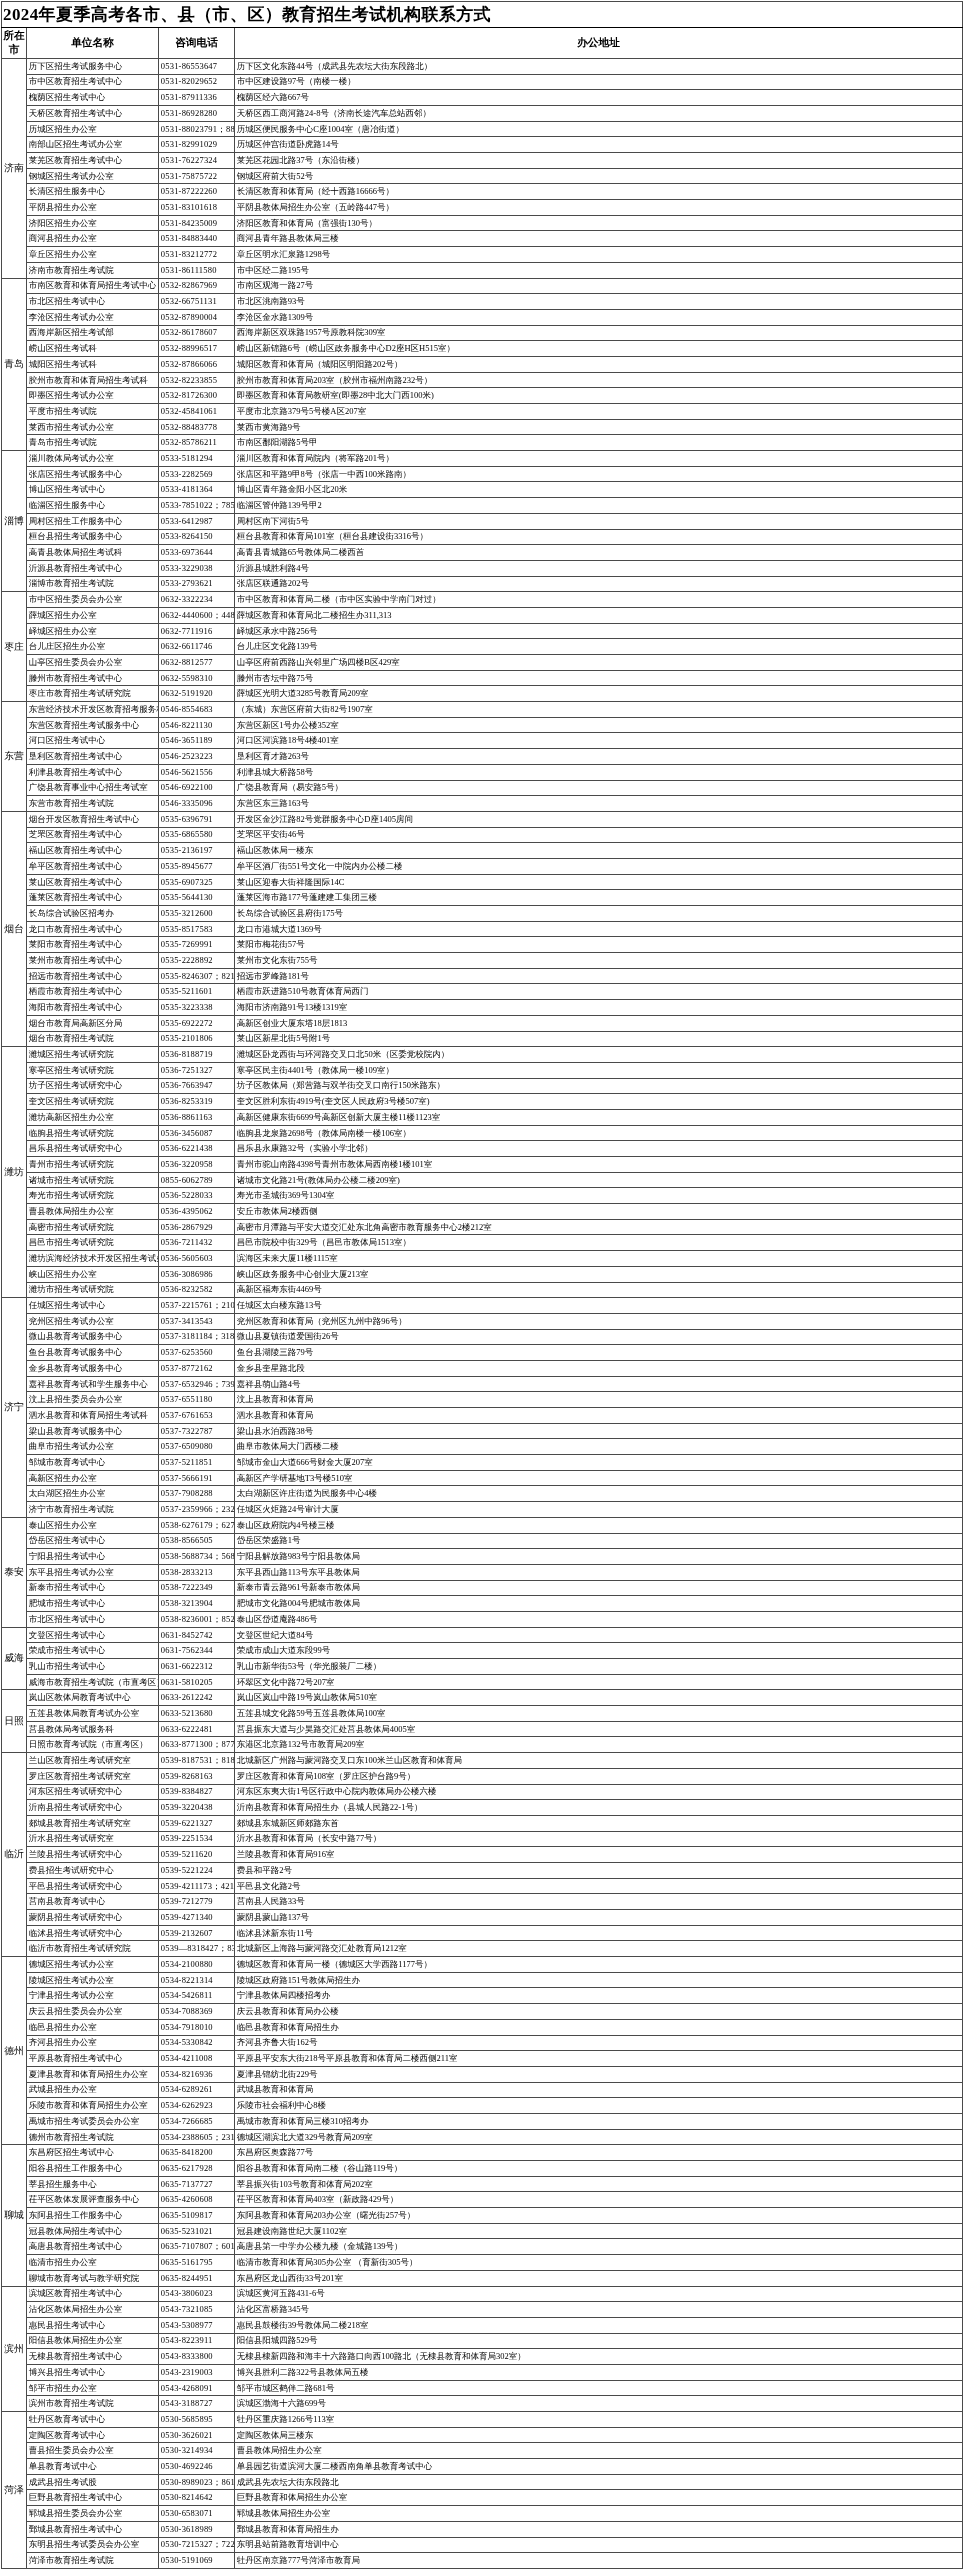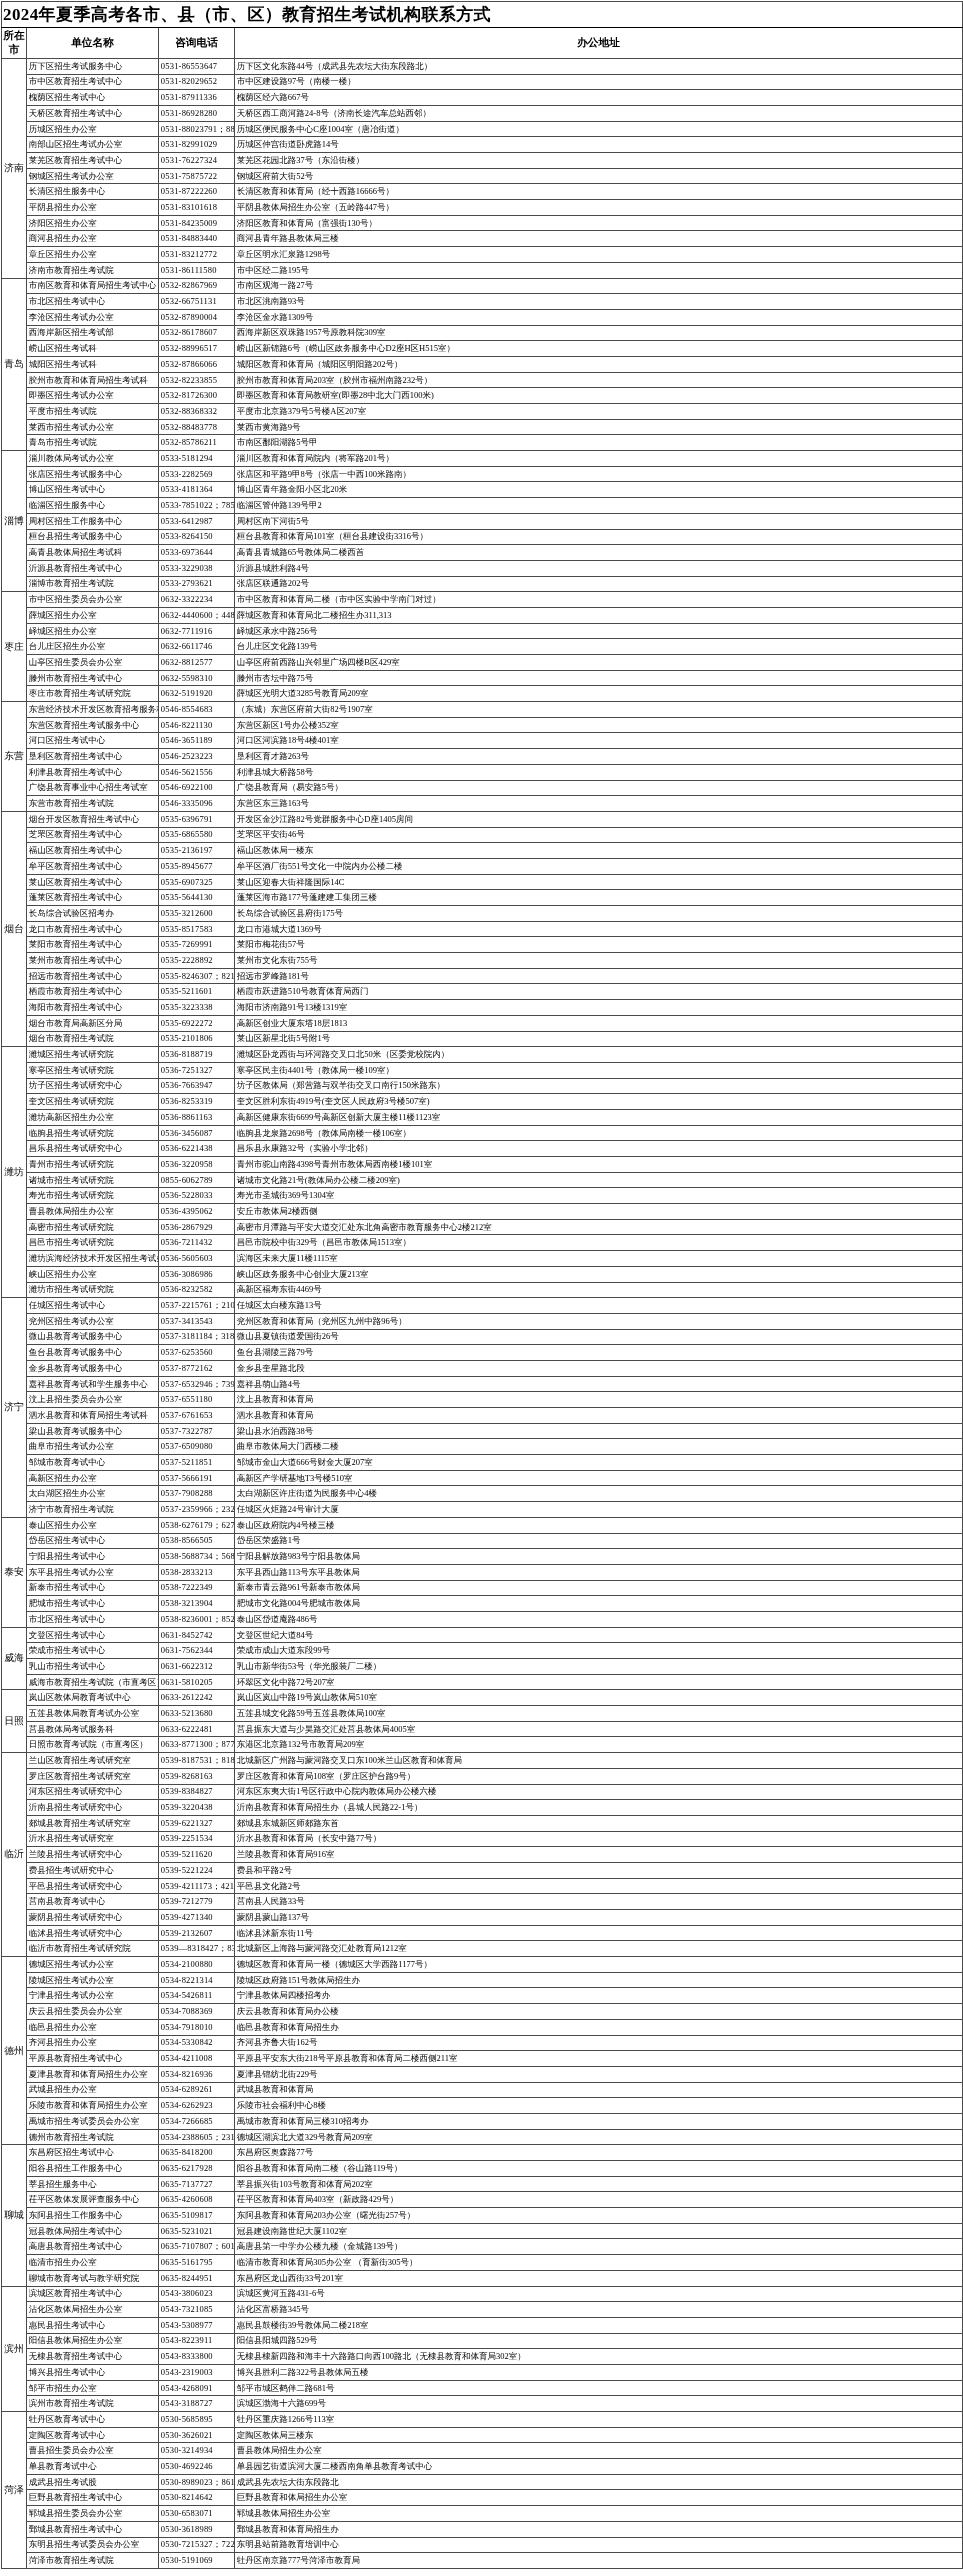--- a/index.html
+++ b/index.html
@@ -146,21 +146,21 @@
           <td class="phone">0532-82233855</td>
           <td class="address">胶州市教育和体育局203室（胶州市福州南路232号）</td>
         </tr>
         <tr>
           <td class="unit">即墨区招生考试办公室</td>
           <td class="phone">0532-81726300</td>
           <td class="address">即墨区教育和体育局教研室(即墨28中北大门西100米)</td>
         </tr>
         <tr>
           <td class="unit">平度市招生考试院</td>
-          <td class="phone">0532-88368332</td>
+          <td class="phone">0532-45841061</td>
           <td class="address">平度市北京路379号5号楼A区207室</td>
         </tr>
         <tr>
           <td class="unit">莱西市招生考试办公室</td>
           <td class="phone">0532-88483778</td>
           <td class="address">莱西市黄海路9号</td>
         </tr>
         <tr>
           <td class="unit">青岛市招生考试院</td>
           <td class="phone">0532-85786211</td>

